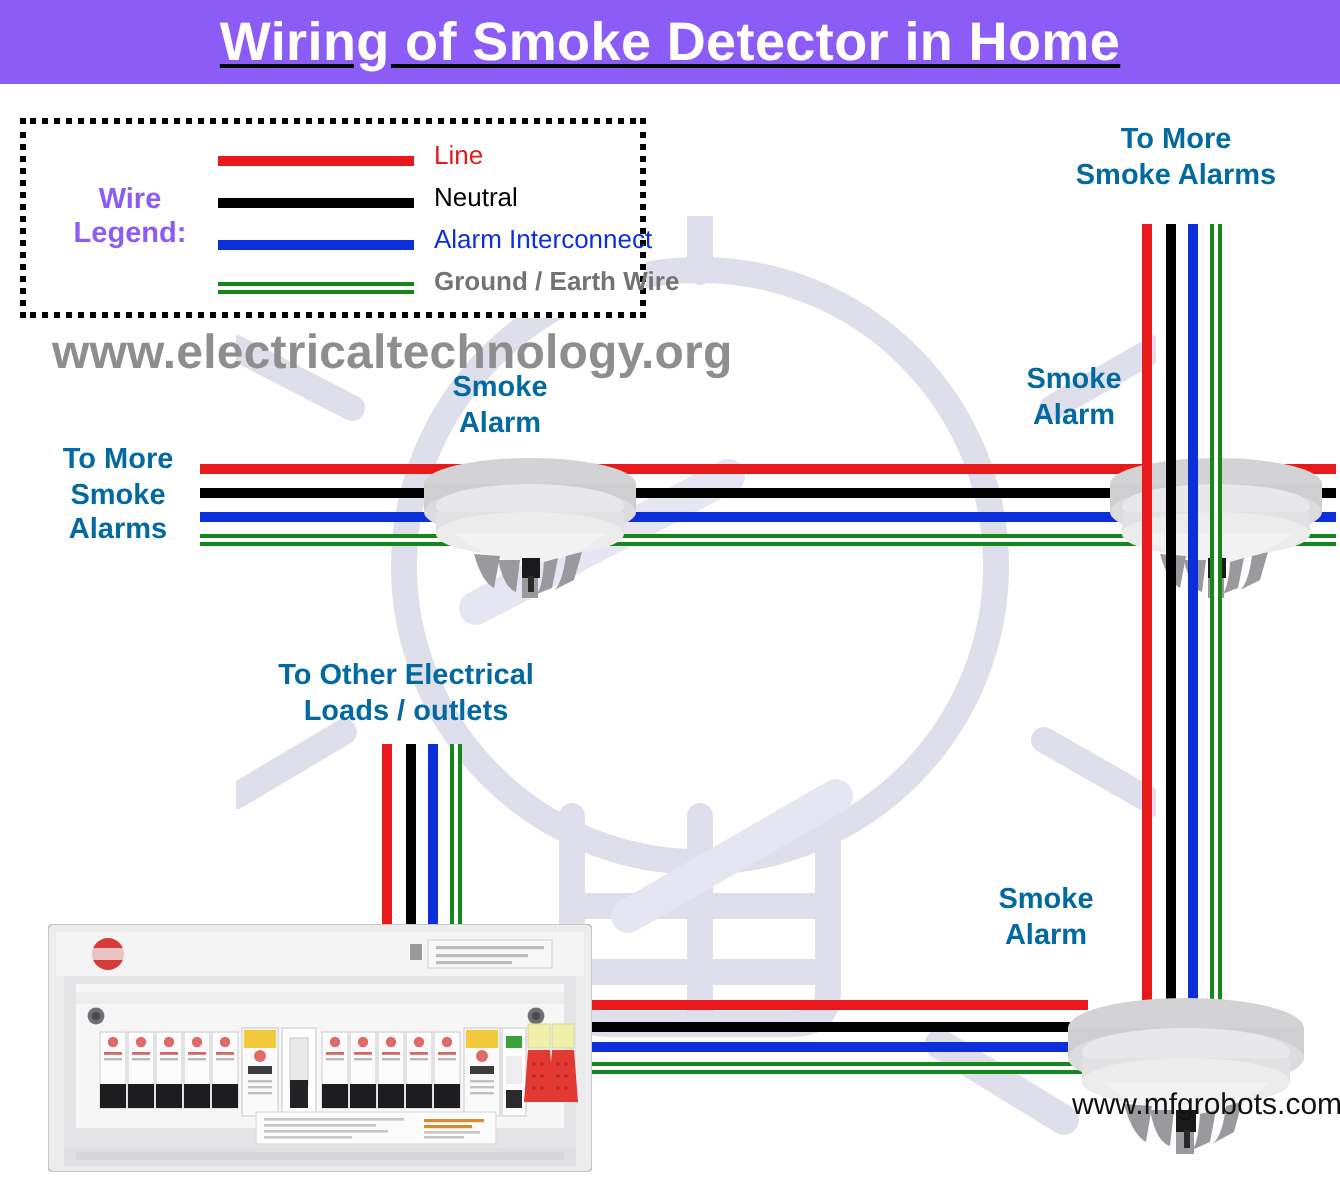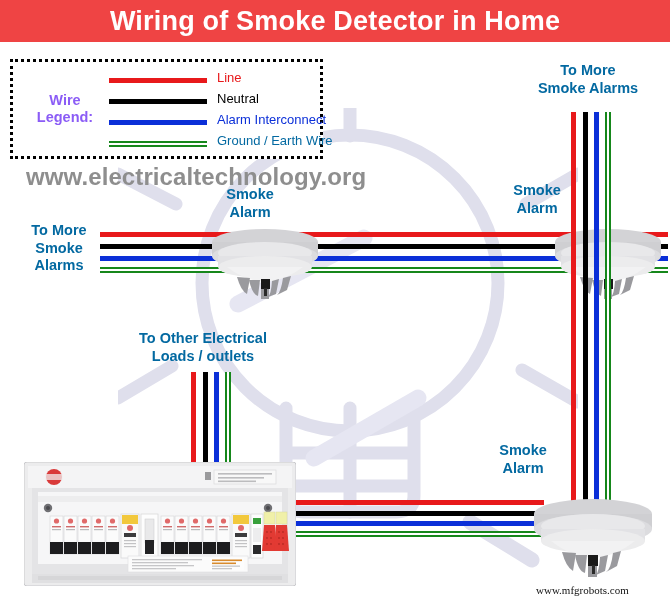--- a/index.html
+++ b/index.html
@@ -1,21 +1,21 @@
 <!DOCTYPE html>
 <html><head>
 <meta charset="utf-8">
 <style>
   html,body{margin:0;padding:0;background:#fff;}
   body{width:670px;height:600px;font-family:"Liberation Sans",sans-serif;}
   #stage{position:relative;width:670px;height:600px;overflow:hidden;background:#ffffff;}
 
   
-  #title-bar{position:absolute;left:0;top:0;width:670px;height:42px;background:#ef4444;
-    display:flex;align-items:center;justify-content:center;}
+  #title-bar{position:absolute;left:0;top:0;width:670px;height:42px;background:#8b5cf6;
+    display:flex;align-items:center;justify-content:center;text-decoration:underline;}
   #title-text{color:#ffffff;font-size:27px;font-weight:bold;letter-spacing:.2px;
     font-family:"Liberation Sans",sans-serif;white-space:nowrap;}
 
   
   #bulb-watermark{position:absolute;left:118px;top:108px;width:460px;height:470px;
     opacity:1;pointer-events:none;}
 
   
   #legend{position:absolute;left:10px;top:59px;width:313px;height:100px;
     border:3px dotted #000;background:#fff;box-sizing:border-box;}
@@ -40,22 +40,22 @@
   .legend-swatch.w-green{height:6px;border-top:2px solid #16871b;border-bottom:2px solid #16871b;
     background:#fff;box-sizing:border-box;}
 
   
   .diagram-label{position:absolute;font-size:14.5px;font-weight:bold;color:#0369a1;
     line-height:17.5px;text-align:center;white-space:pre-line;}
 
   
   #wm-top{position:absolute;left:26px;top:163px;font-size:24px;font-weight:bold;
     color:#8e8e8e;letter-spacing:.1px;white-space:nowrap;}
-  #wm-bottom{position:absolute;left:536px;top:584px;font-size:11px;color:#111;
-    font-family:Liberation Serif, serif;white-space:nowrap;}
+  #wm-bottom{position:absolute;left:536px;top:544px;font-size:15px;color:#111;
+    font-family:Liberation Sans, sans-serif;white-space:nowrap;}
 
   
   .alarm{position:absolute;width:136px;height:84px;}
 
   
   #db{position:absolute;left:24px;top:462px;width:272px;height:124px;}
 </style>
 </head>
 <body>
 
@@ -102,21 +102,21 @@
       <div class="legend-label" style="color:#000000;">Neutral</div>
     </div>
 
     <div class="legend-row" style="top:50px;">
       <div class="legend-swatch w-blue"></div>
       <div class="legend-label" style="color:#0b2fd8;">Alarm Interconnect</div>
     </div>
 
     <div class="legend-row" style="top:71px;">
       <div class="legend-swatch w-green"></div>
-      <div class="legend-label" style="color:#0369a1;">Ground / Earth Wire</div>
+      <div class="legend-label" style="color:#737373;font-weight:bold;">Ground / Earth Wire</div>
     </div>
   </div>
 
   <div class="diagram-label" style="left:518px;top:62px;width:140px;">To More
 Smoke Alarms</div>
 
   <div class="diagram-label" style="left:18px;top:222px;width:82px;">To More
 Smoke
 Alarms</div>
 

